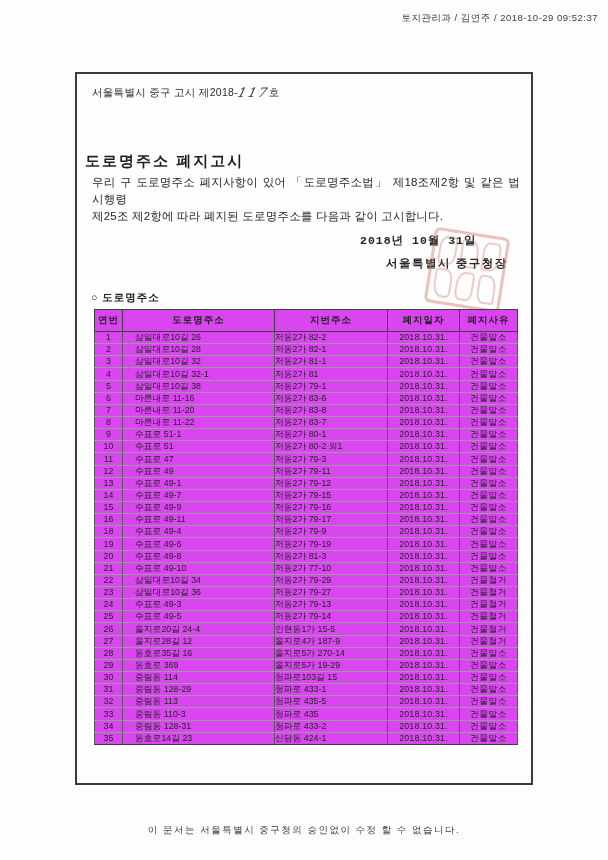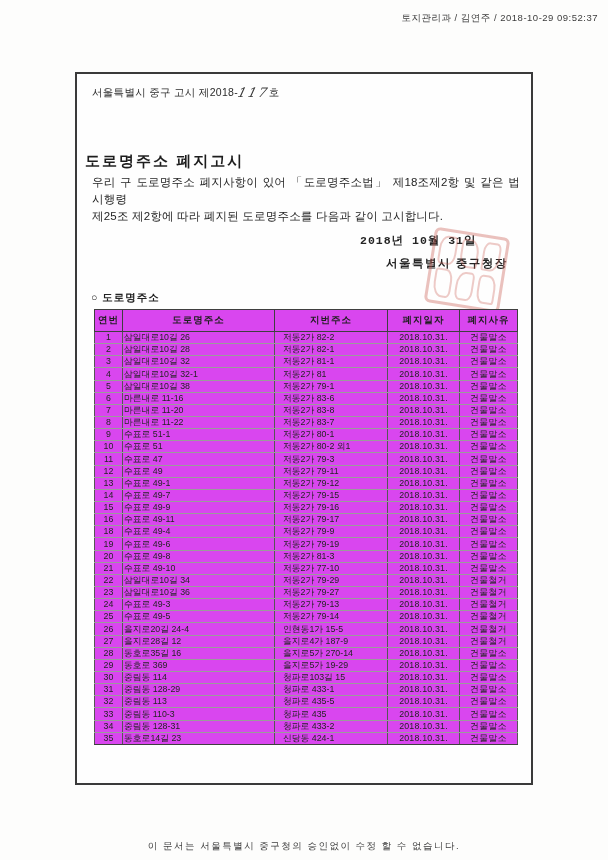--- a/index.html
+++ b/index.html
@@ -95,28 +95,28 @@
   }
   td{
     border-left:1px solid #565656;border-right:1px solid #565656;
     border-top:0.8px solid #9b9b9b;border-bottom:0.8px solid #9b9b9b;
     font-size:8.8px;color:#242424;
     height:12.15px;padding:0 3px;box-sizing:border-box;
     white-space:nowrap;overflow:hidden;line-height:1;
   }
   tbody tr:last-child td{border-bottom:1px solid #3f3f3f;}
   td.cell-idx{text-align:center;}
-  td.cell-road{text-align:left;padding-left:1px;}
-  td.cell-jibun{text-align:left;padding-left:8px;}
+  td.cell-road{text-align:left;padding-left:12px;}
+  td.cell-jibun{text-align:left;padding-left:0;}
   td.cell-date{text-align:center;letter-spacing:0.2px;}
   td.cell-reason{text-align:center;letter-spacing:0.5px;}
 
   
   .scan-footer{
-    position:absolute;left:0;bottom:7px;width:100%;text-align:center;
+    position:absolute;left:0;bottom:23px;width:100%;text-align:center;
     font-size:9.5px;color:#3e3e3e;letter-spacing:1.5px;
   }
 </style>
 </head>
 <body>
 
 <div class="page">
 
   <div class="scan-header">토지관리과 / 김연주 / 2018-10-29 09:52:37</div>
 

